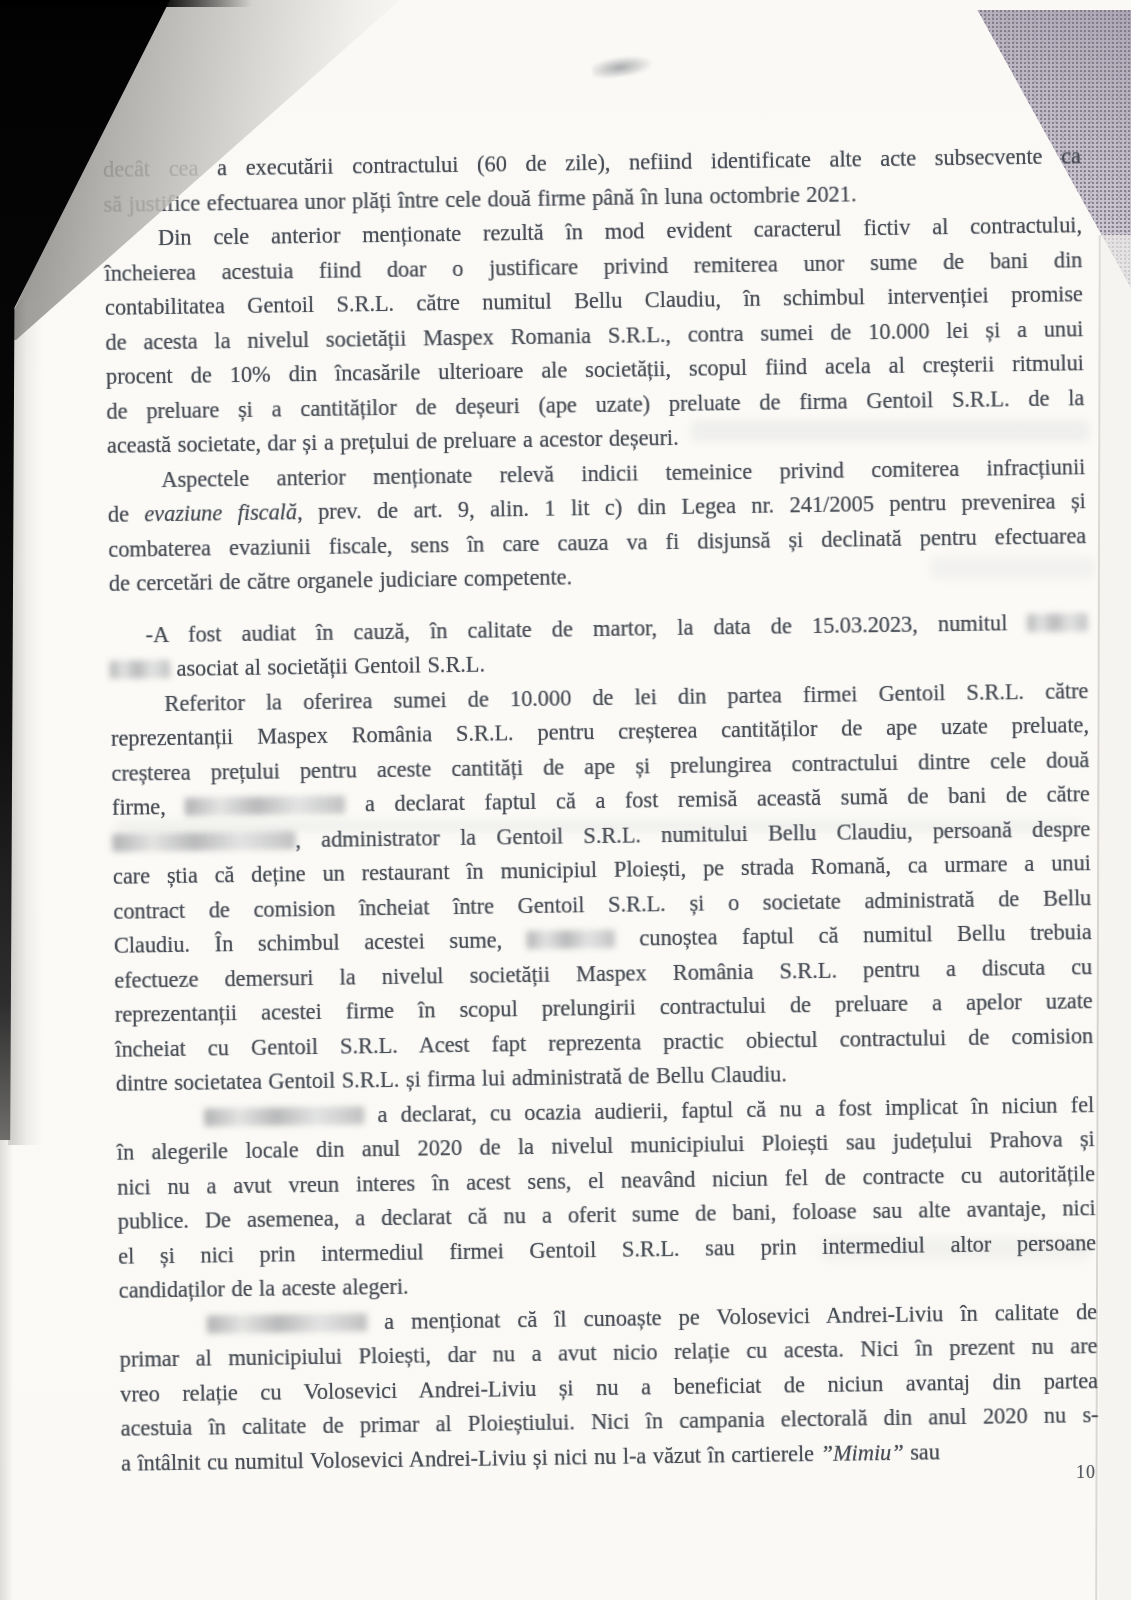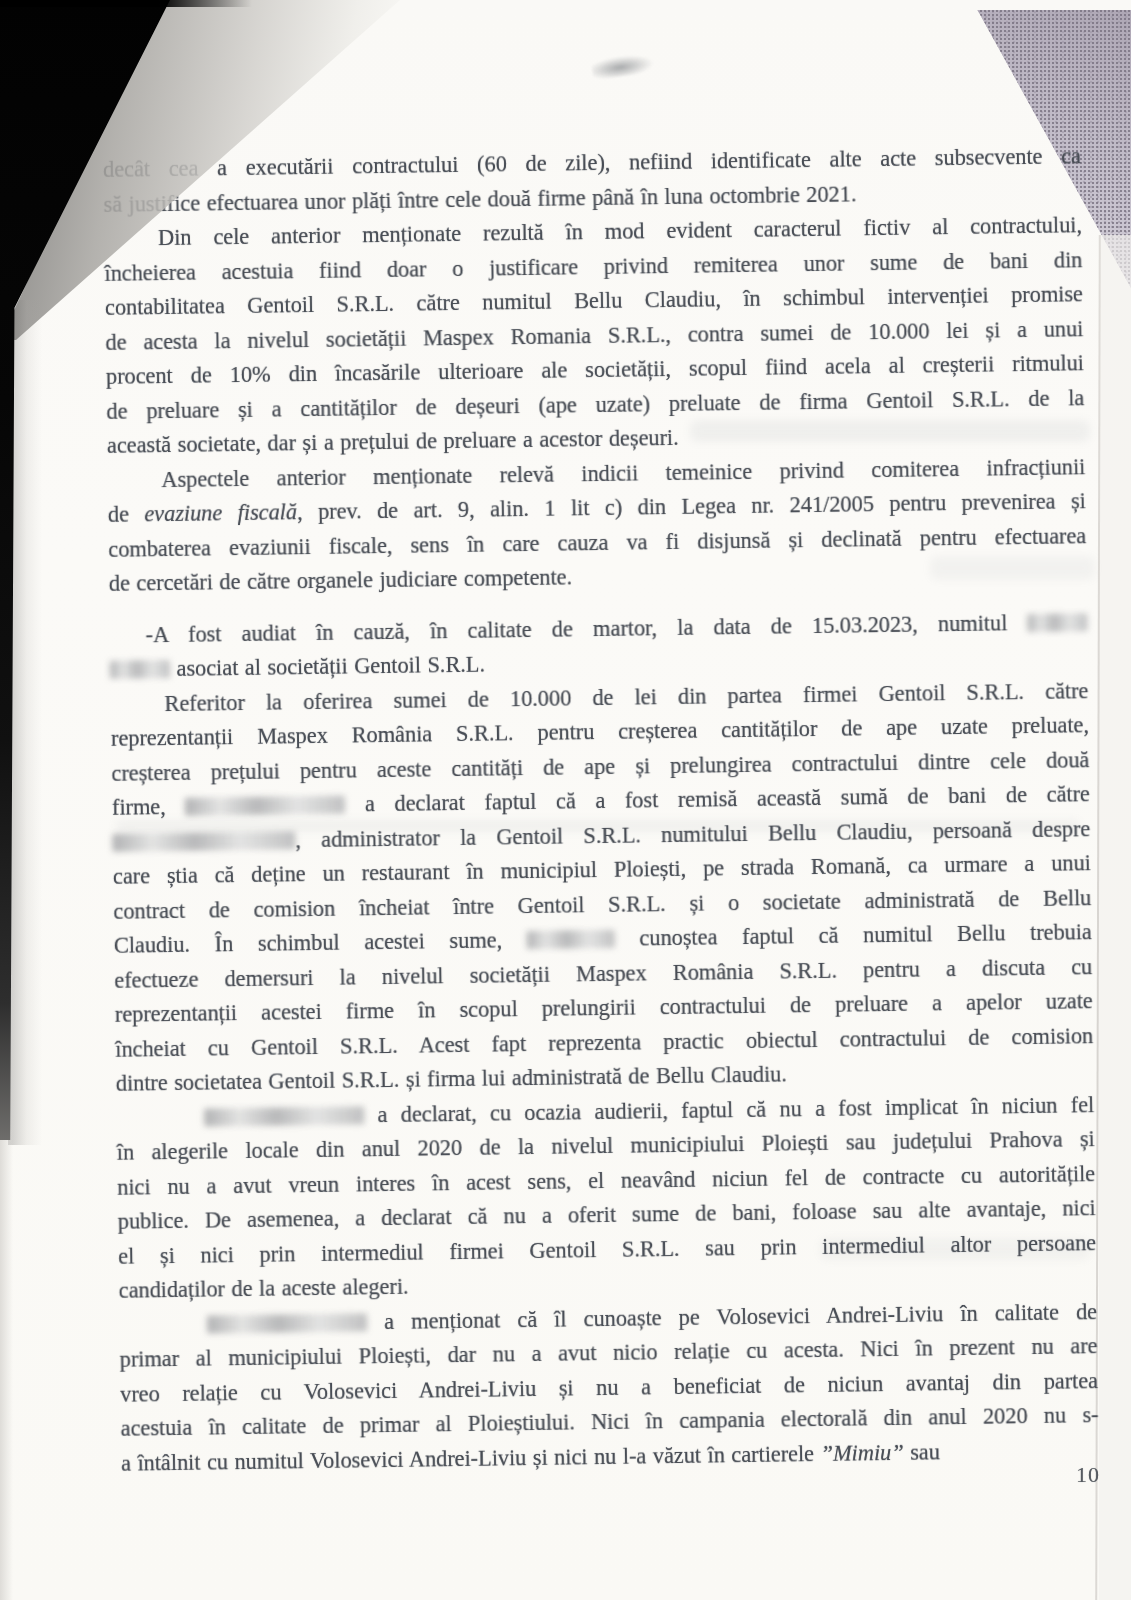--- a/index.html
+++ b/index.html
@@ -82,21 +82,21 @@
   .redact{
     display:inline-block;height:18px;vertical-align:-2px;border-radius:2px;
     background:linear-gradient(90deg,
       rgba(104,107,113,.50) 0%,rgba(162,165,171,.26) 22%,
       rgba(112,115,121,.48) 45%,rgba(168,171,177,.28) 70%,
       rgba(118,121,127,.44) 100%);
     filter:blur(3px);
   }
   .pagenum{
     position:absolute;left:1076px;top:1462px;z-index:2;
-    font-size:22px;color:#565b61;letter-spacing:1px;
+    font-size:18px;color:#565b61;letter-spacing:1px;
     text-shadow:0 0 .8px rgba(86,91,97,.6);
   }
 </style>
 </head>
 <body>
 
 <div class="page">
 
   <div class="art wedge-gray-top"></div>
   <div class="art wedge-black"></div>

